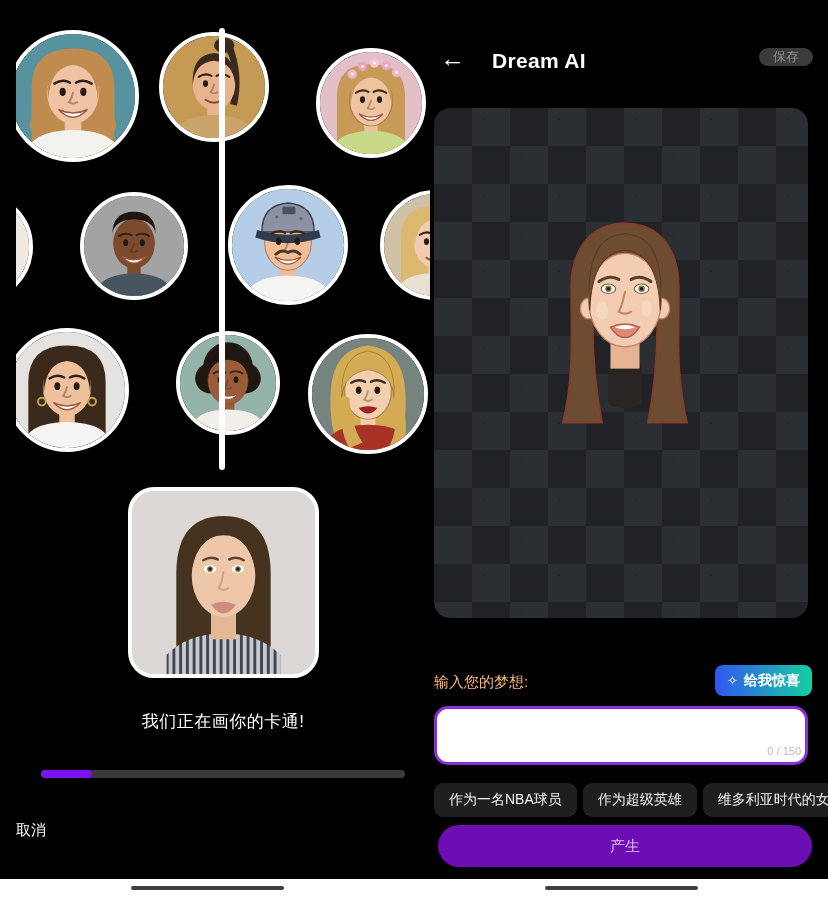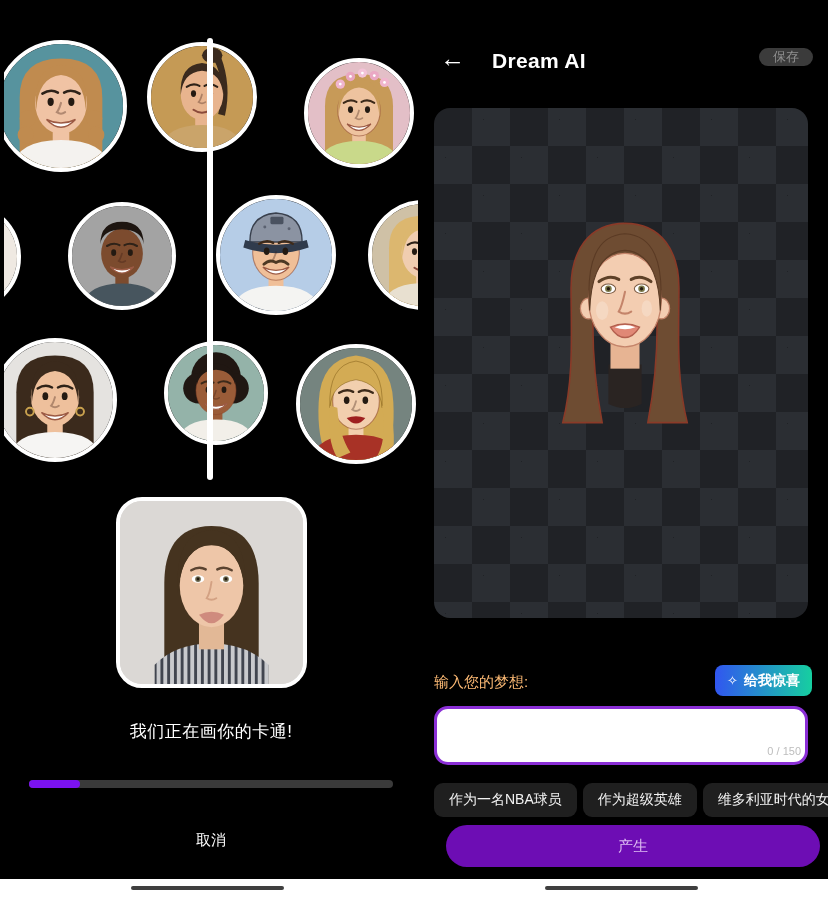--- a/index.html
+++ b/index.html
@@ -1,31 +1,31 @@
 <!DOCTYPE html>
 <html><head>
 <meta charset="utf-8">
 <style>
   html,body{margin:0;padding:0;background:#000;}
   body{font-family:"Liberation Sans","DejaVu Sans",sans-serif;}
   .screen{position:relative;width:828px;height:897px;background:#000;overflow:hidden;}
   .panel{position:absolute;top:0;width:414px;height:879px;background:#000;overflow:hidden;}
-  .panel-left{left:4px;margin-top:10px;}
+  .panel-left{left:16px;}
   .panel-right{left:414px;}
 
   
   .avatar{position:absolute;border:4px solid #fff;border-radius:50%;overflow:hidden;box-sizing:border-box;background:#222;z-index:2;}
   .avatar svg{display:block;width:100%;height:100%;}
   .divider-line{position:absolute;left:203px;top:28px;width:6px;height:442px;background:#fff;border-radius:3px;z-index:5;}
   .user-photo{position:absolute;left:112px;top:487px;width:191px;height:191px;border:4px solid #fff;border-radius:26px;overflow:hidden;box-sizing:border-box;background:#d9d6d3;z-index:6;}
   .user-photo svg{display:block;width:100%;height:100%;}
   .status-text{position:absolute;left:0;top:710px;width:414px;text-align:center;color:#fff;font-size:17px;font-weight:500;letter-spacing:.5px;}
   .progress-track{position:absolute;left:25px;top:770px;width:364px;height:8px;border-radius:4px;background:#3a3a3a;}
   .progress-fill{height:100%;width:14%;border-radius:4px;background:#7b12f0;}
-  .cancel-btn{position:absolute;left:0;top:821px;width:414px;text-align:center;color:#fff;font-size:15px;cursor:pointer;}
+  .cancel-btn{position:absolute;left:0;top:821px;width:414px;color:#fff;font-size:15px;cursor:pointer;}
 
   
   .hdr-back{position:absolute;left:26px;top:46px;color:#fff;font-size:25px;line-height:1;cursor:pointer;}
   .hdr-title{position:absolute;left:78px;top:49px;color:#fff;font-size:21px;font-weight:700;letter-spacing:.3px;}
   .hdr-save{position:absolute;right:15px;top:48px;background:#3b3b3b;color:#8f8f8f;font-size:13px;padding:0 14px;border-radius:16px;cursor:pointer;}
   .canvas{position:absolute;left:20px;top:108px;width:374px;height:510px;border-radius:16px;overflow:hidden;
     background-color:#202226;
     background-image:
       linear-gradient(45deg,#2b2e33 25%,transparent 25%,transparent 75%,#2b2e33 75%),
       linear-gradient(45deg,#2b2e33 25%,transparent 25%,transparent 75%,#2b2e33 75%);
@@ -36,21 +36,21 @@
     padding:0 12px;border-radius:8px;background:linear-gradient(90deg,#3156f0,#16cfa0);
     color:#fff;font-size:14px;font-weight:600;cursor:pointer;box-sizing:border-box;}
   .surprise-icon{font-size:13px;}
   .input-box{position:absolute;left:20px;top:706px;width:374px;height:59px;background:#fff;border:3px solid #8b2fd6;border-radius:14px;box-sizing:border-box;}
   .input-box textarea{position:absolute;inset:0;width:100%;height:100%;border:none;outline:none;resize:none;background:transparent;
     font-family:"Liberation Sans","DejaVu Sans",sans-serif;font-size:15px;color:#222;padding:9px 13px;box-sizing:border-box;}
   .input-box textarea::placeholder{color:#c4c4c4;}
   .char-counter{position:absolute;right:4px;bottom:5px;color:#bdbdbd;font-size:11px;}
   .chips{position:absolute;left:20px;top:783px;display:flex;gap:6px;width:500px;}
   .chip{background:#1f1f1f;color:#f2f2f2;font-size:14px;padding:8px 15px;border-radius:9px;white-space:nowrap;cursor:pointer;}
-  .generate-btn{position:absolute;left:32px;top:825px;width:374px;height:42px;border-radius:21px;background:#6d0db4;
+  .generate-btn{position:absolute;left:24px;top:825px;width:374px;height:42px;border-radius:21px;background:#6d0db4;
     display:flex;align-items:center;justify-content:center;color:#dcbaf2;font-size:15px;cursor:pointer;}
 
   
   .bottom-strip{position:absolute;left:0;top:879px;width:828px;height:18px;background:#fff;}
   .home-bar{position:absolute;top:7px;width:153px;height:4px;border-radius:2px;background:#3f3f3f;cursor:grab;}
   .home-bar.left{left:131px;}
   .home-bar.right{left:545px;}
 </style>
 </head>
 <body>

